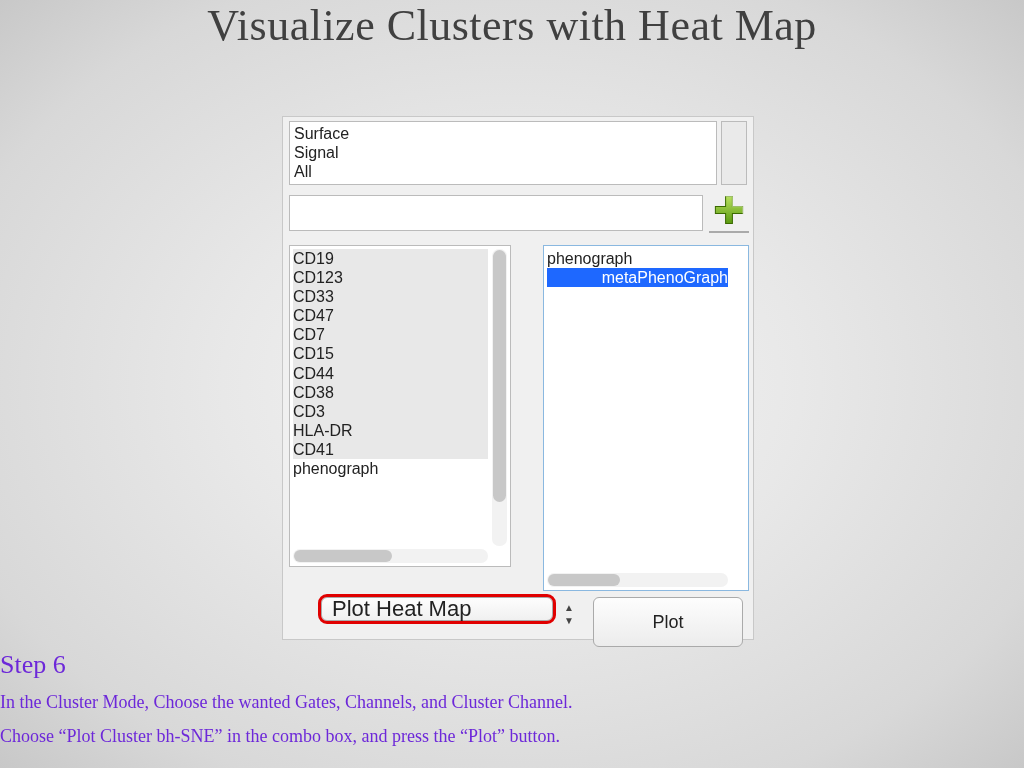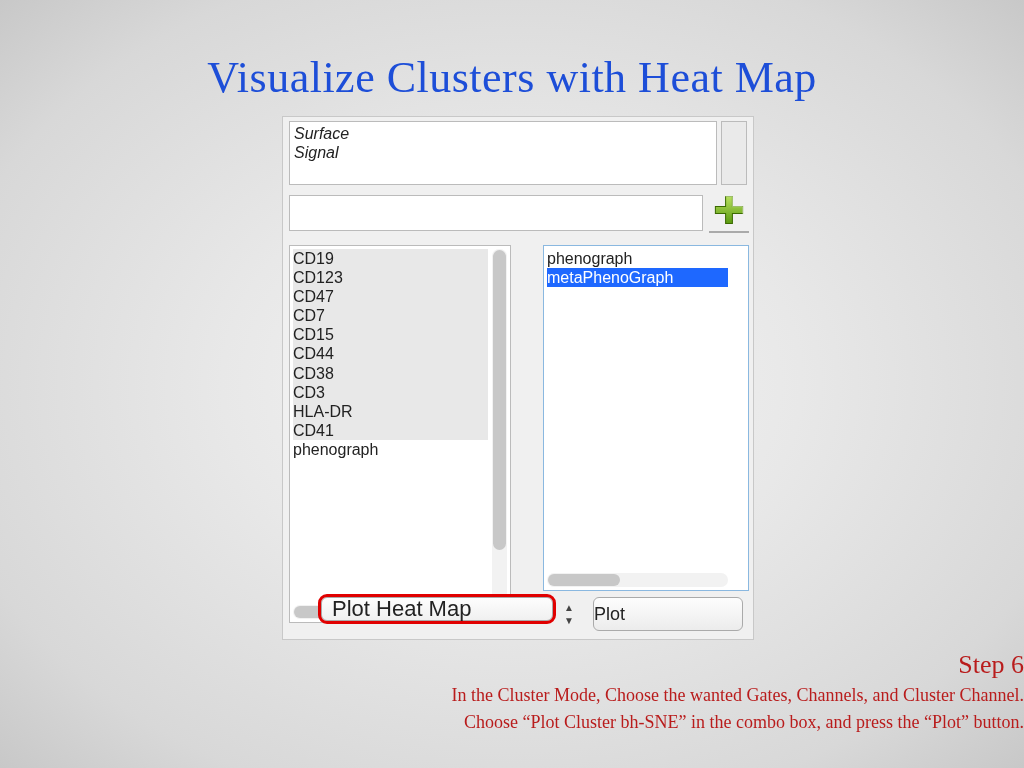--- a/index.html
+++ b/index.html
@@ -7,23 +7,22 @@
     width: 1024px;
     height: 768px;
     background: radial-gradient(ellipse at center, #f5f5f5 0%, #e8e8e8 40%, #d8d8d8 80%, #c8c8c8 100%);
     font-family: "Palatino Linotype", "Book Antiqua", Palatino, serif;
     overflow: hidden;
     position: relative;
   }
   .slide-title {
     text-align: center;
     font-size: 44px;
-    color: #1d4ed8;
+    color: #404040;
     font-weight: 400;
-    padding-top: 52px;
     letter-spacing: 0.5px;
   }
   .panel-wrap {
     position: absolute;
     left: 282px;
     top: 116px;
     width: 472px;
     height: 524px;
     background: #f0f0f0;
     border: 1px solid #c8c8c8;
@@ -32,21 +31,20 @@
     color: #222;
   }
   .top-list {
     position: absolute;
     left: 6px; top: 4px;
     width: 428px; height: 64px;
     background: #fff;
     border: 1px solid #bbb;
     padding: 2px 4px;
     line-height: 19px;
-    font-style: italic;
   }
   .top-scroll {
     position: absolute;
     right: 6px; top: 4px;
     width: 26px; height: 64px;
     background: #eaeaea;
     border: 1px solid #bbb;
   }
   .filter-row {
     position: absolute;
@@ -65,21 +63,21 @@
     width: 40px; height: 40px;
     border-bottom: 2px solid #aaa;
     display: flex; align-items: center; justify-content: center;
     cursor: pointer;
   }
   .plus-btn svg { width: 34px; height: 34px; }
 
   .left-list {
     position: absolute;
     left: 6px; top: 128px;
-    width: 222px; height: 378px;
+    width: 222px; height: 322px;
     background: #fff;
     border: 1px solid #bbb;
   }
   .left-list-inner {
     position: absolute;
     left: 3px; top: 3px; right: 22px; bottom: 20px;
     overflow: hidden;
     line-height: 19.1px;
   }
   .left-list-inner .item.sel { background: #e8e8e8; }
@@ -118,20 +116,21 @@
   }
   .right-list-inner {
     position: absolute;
     left: 3px; top: 3px; right: 20px; bottom: 20px;
     overflow: hidden;
     line-height: 19.1px;
   }
   .right-list-inner .item.hl {
     background: #1e68ff;
     color: #fff;
+    text-align: right;
   }
   .right-h-scroll {
     position: absolute;
     left: 3px; right: 20px; bottom: 3px; height: 14px;
     background: #f2f2f2;
     border-radius: 7px;
   }
   .right-h-thumb {
     position: absolute;
     left: 1px; top: 1px; bottom: 1px; width: 40%;
@@ -162,49 +161,50 @@
     left: 270px; top: 0;
     width: 20px; height: 34px;
     display: flex; flex-direction: column;
     font-size: 10px; color: #444;
     align-items: center; justify-content: center;
     gap: 2px;
   }
   .plot-btn {
     position: absolute;
     left: 304px; top: 0;
-    width: 150px; height: 34px;
+    width: 150px; height: 50px;
     background: linear-gradient(#fdfdfd,#ececec);
     border: 1px solid #aaa;
     border-radius: 6px;
-    display: flex; align-items: center; justify-content: flex-start;
+    display: flex; align-items: center; justify-content: center;
     font-size: 18px;
     cursor: pointer;
   }
 
   .step-caption {
     position: absolute;
     left: 0; right: 0;
     top: 650px;
-    text-align: right;
-    color: #b91c1c;
+    text-align: left;
+    color: #6d28d9;
   }
   .step-num { font-size: 26px; }
-  .step-text { font-size: 18px; line-height: 24px; margin-top: 3px; }
+  .step-text { font-size: 18px; line-height: 24px; margin-top: 10px; }
 </style>
 </head>
 <body>
 
 <h1 class="slide-title">Visualize Clusters with Heat Map</h1>
 
 <div class="panel-wrap">
 
   <div class="top-list" id="top-list">
       <div>Surface</div>
       <div>Signal</div>
+      <div>All</div>
     </div>
   <div class="top-scroll"></div>
 
   <div class="filter-row">
     <div class="filter-input"></div>
     <div class="plus-btn">
       <span>
         <svg viewBox="0 0 40 40">
           <defs>
             <linearGradient id="g1" x1="0" y1="0" x2="0" y2="1">
@@ -216,20 +216,21 @@
           <path d="M16 4 h8 v12 h12 v8" fill="none" stroke="#dff5b0" stroke-width="1" opacity="0.8"></path>
         </svg>
       </span>
     </div>
   </div>
 
   <div class="left-list">
     <div class="left-list-inner" id="left-list">
         <div class="item sel">CD19</div>
         <div class="item sel">CD123</div>
+        <div class="item sel">CD33</div>
         <div class="item sel">CD47</div>
         <div class="item sel">CD7</div>
         <div class="item sel">CD15</div>
         <div class="item sel">CD44</div>
         <div class="item sel">CD38</div>
         <div class="item sel">CD3</div>
         <div class="item sel">HLA-DR</div>
         <div class="item sel">CD41</div>
         <div class="item unsel">phenograph</div>
       </div>

